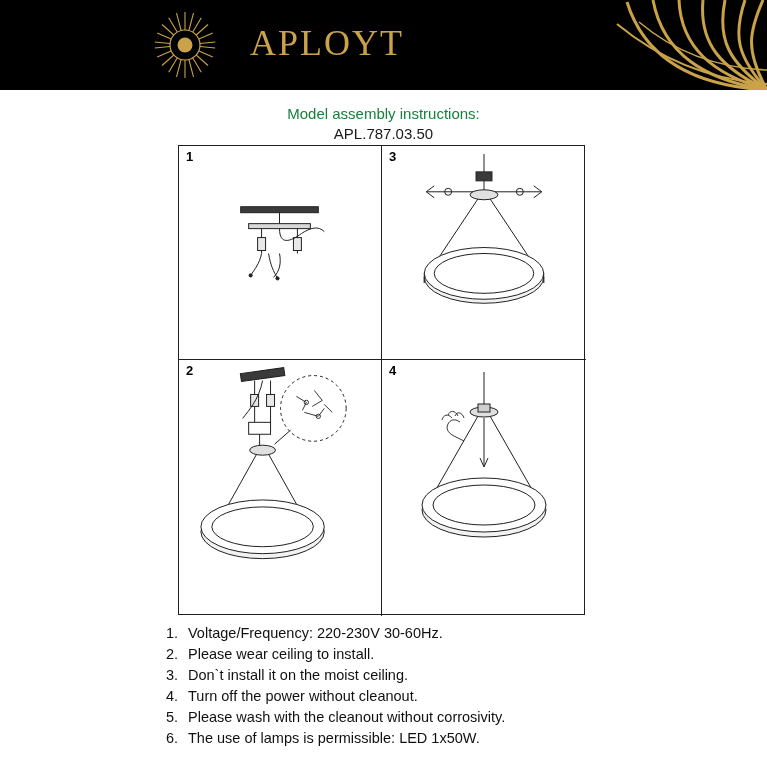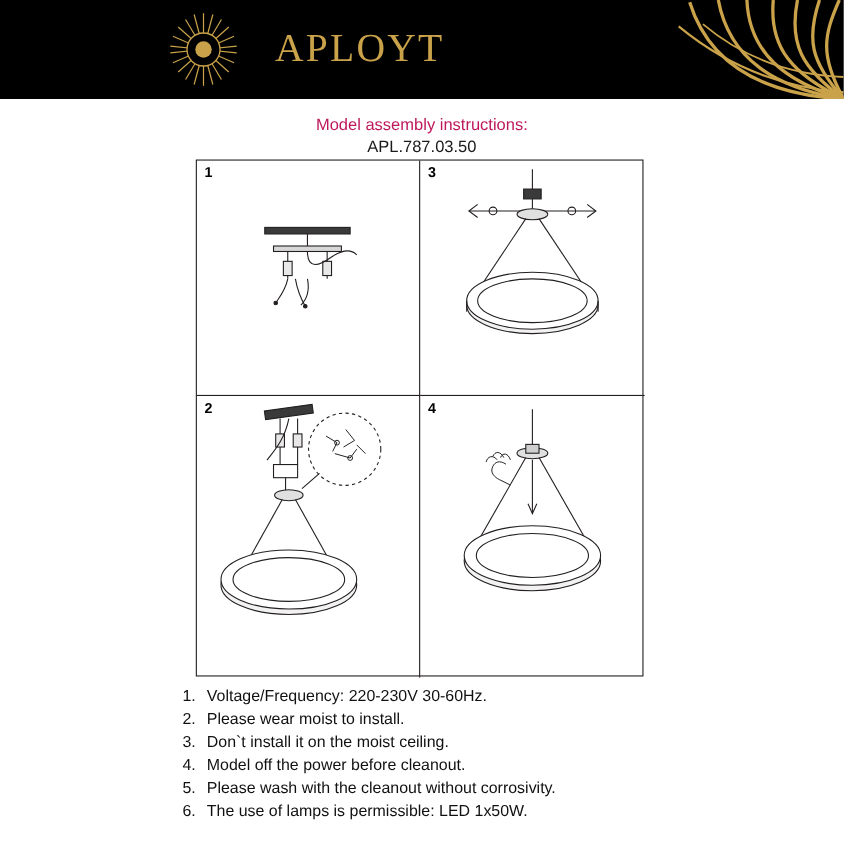--- a/index.html
+++ b/index.html
@@ -63,21 +63,21 @@
   .title-block {
     position: absolute;
     left: 0;
     top: 104px;
     width: 767px;
     text-align: center;
     line-height: 1.35;
   }
   .title-line {
     font-size: 15px;
-    color: #be185d;
+    color: #15803d;
   }
   .model-code {
     font-size: 15px;
     color: #1a1a1a;
   }
 
   
   .steps {
     position: absolute;
     left: 178px;
@@ -332,29 +332,29 @@
     </div>
   </div>
 
   <div class="notes">
     <div class="note">
       <span class="note-num">1.</span>
       <span class="note-text">Voltage/Frequency: 220-230V 30-60Hz.</span>
     </div>
     <div class="note">
       <span class="note-num">2.</span>
-      <span class="note-text">Please wear moist to install.</span>
+      <span class="note-text">Please wear ceiling to install.</span>
     </div>
     <div class="note">
       <span class="note-num">3.</span>
       <span class="note-text">Don`t install it on the moist ceiling.</span>
     </div>
     <div class="note">
       <span class="note-num">4.</span>
-      <span class="note-text">Model off the power before cleanout.</span>
+      <span class="note-text">Turn off the power without cleanout.</span>
     </div>
     <div class="note">
       <span class="note-num">5.</span>
       <span class="note-text">Please wash with the cleanout without corrosivity.</span>
     </div>
     <div class="note">
       <span class="note-num">6.</span>
       <span class="note-text">The use of lamps is permissible: LED 1x50W.</span>
     </div>
   </div>

